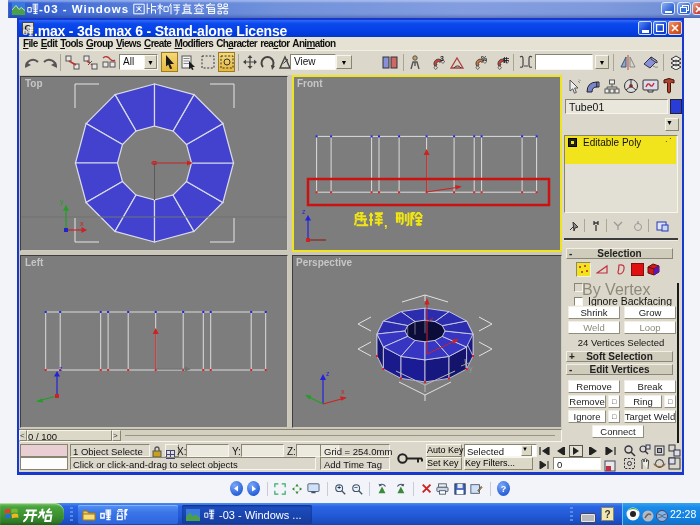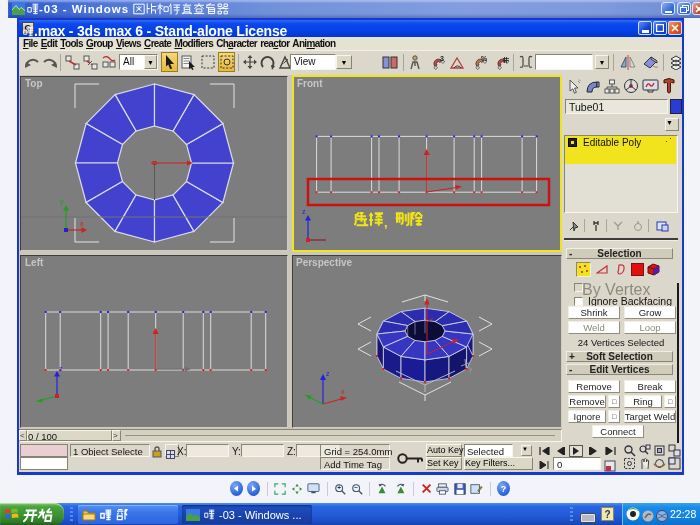--- a/index.html
+++ b/index.html
@@ -614,28 +614,29 @@
             <rect x="0.5" y="0.5" width="8" height="8" fill="#ddd" stroke="#447"></rect>
             <path d="M4.5 1v7M1 4.5h7" stroke="#447"></path>
           </svg></div>
         <div class="abs" style="left:158px;top:2.5px;font-size:10px;color:#111">X:</div>
         <div class="abs sunk" style="left:167px;top:1px;width:43px;height:13px;background:#eceadf"></div>
         <div class="abs" style="left:213px;top:2.5px;font-size:10px;color:#111">Y:</div>
         <div class="abs sunk" style="left:222px;top:1px;width:43px;height:13px;background:#eceadf"></div>
         <div class="abs" style="left:268px;top:2.5px;font-size:10px;color:#111">Z:</div>
         <div class="abs sunk" style="left:277px;top:1px;width:43px;height:13px;background:#eceadf"></div>
         <div class="abs sunk" style="left:301px;top:1px;width:70px;height:13px;font-size:9.5px;color:#111;padding:1px 0 0 3px;white-space:nowrap">Grid = 254.0mm</div>
+        <div class="abs sunk" style="left:51px;top:14px;width:246px;height:13px;font-size:9.5px;color:#111;padding:1px 0 0 2px;white-space:nowrap">Click or click-and-drag to select objects</div>
         <div class="abs sunk" style="left:301px;top:14px;width:70px;height:13px;font-size:9.5px;color:#111;padding:1px 0 0 3px;white-space:nowrap">Add Time Tag</div>
         <div class="abs" style="left:378px;top:8px"><svg width="28" height="13" viewBox="0 0 28 13">
             <circle cx="5.5" cy="6.5" r="4.2" fill="none" stroke="#222" stroke-width="2"></circle>
             <path d="M10 6.5h15M21 6.5v4M25 6.5v3" stroke="#222" stroke-width="2" fill="none"></path>
           </svg></div>
         <div class="abs btn3" style="left:407px;top:1px;width:36px;height:13px;font-size:9px;white-space:nowrap">Auto Key</div>
         <div class="abs btn3" style="left:407px;top:14px;width:36px;height:13px;font-size:9px;white-space:nowrap">Set Key</div>
-        <div class="abs sunk" style="left:445px;top:1px;width:49px;height:13px;background:#fff;font-size:9.5px;color:#111;padding:1px 0 0 2px">Selected</div>
+        <div class="abs sunk" style="left:445px;top:1px;width:73px;height:13px;background:#fff;font-size:9.5px;color:#111;padding:1px 0 0 2px">Selected</div>
         <div class="abs btn3" style="left:502px;top:2px;width:11px;height:11px;font-size:6px">▼</div>
         <div class="abs btn3" style="left:445px;top:14px;width:69px;height:13px;font-size:9px">Key Filters...</div>
         <div class="abs" style="left:518px;top:2px;width:14px;height:12px;display:flex;align-items:center;justify-content:center">
           <svg width="11" height="8" viewBox="0 0 11 8">
             <path d="M1 0v8M10 0L4 4l6 4z" fill="#222" stroke="#222" stroke-width="1.2"></path>
           </svg>
         </div>
         <div class="abs" style="left:534px;top:2px;width:14px;height:12px;display:flex;align-items:center;justify-content:center">
           <svg width="10" height="8" viewBox="0 0 10 8">
             <path d="M8 0L2 4l6 4z" fill="#222"></path>

